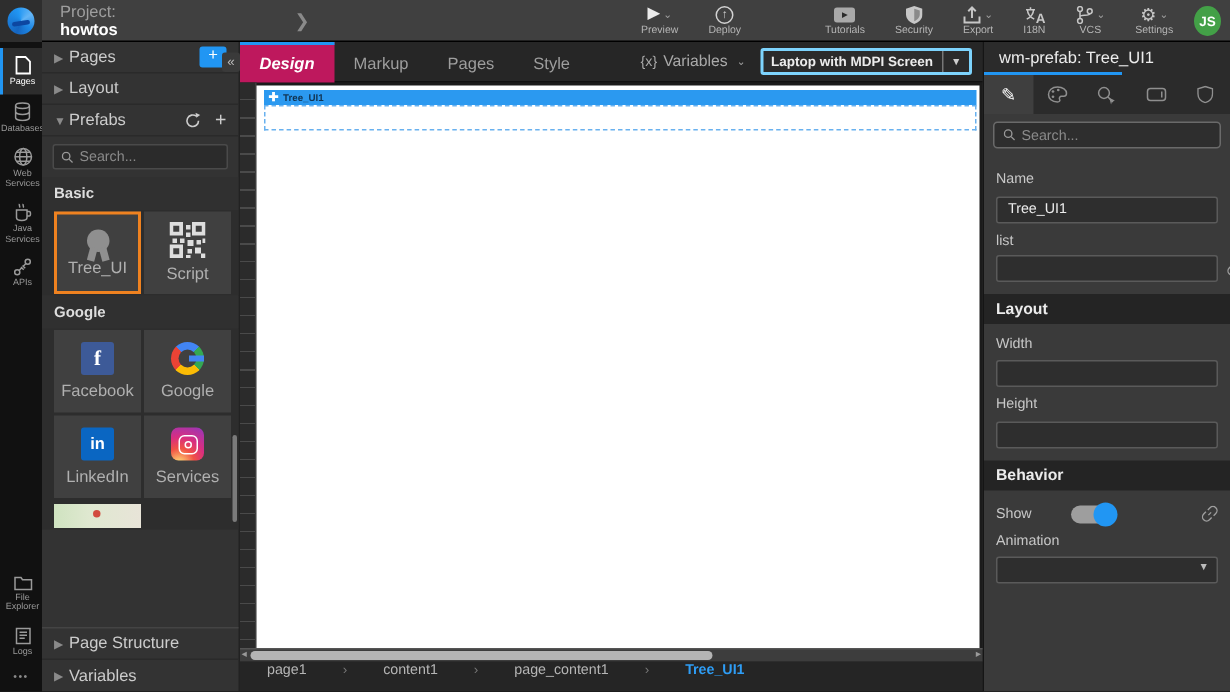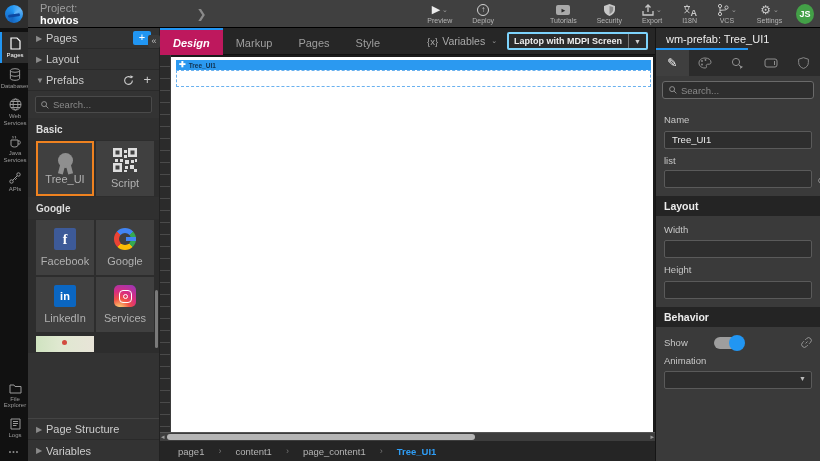--- a/index.html
+++ b/index.html
@@ -99,21 +99,21 @@
     background-image:repeating-linear-gradient(to bottom,transparent 0 11px,#4a4a4a 11px 12px); }
   .page { position:absolute; left:11px; top:2px; right:2px; bottom:0; background:#fff; }
   .widget-bar { position:absolute; left:5px; right:2px; top:3px; height:10px; background:#2b99f0; display:flex; align-items:center; padding:0 3px; gap:3px; cursor:move; }
   .widget-bar .wplus { color:#fff; font-size:8px; font-weight:bold; line-height:8px; }
   .widget-bar .wlbl { color:#11324f; font-size:6.5px; font-weight:bold; }
   .widget-sel { position:absolute; left:5px; right:2px; top:13px; height:17px; border:1px dashed #69b1ef; }
 
   .hscroll { height:9px; flex:none; background:#3d3d3d; border-top:1px solid #555; position:relative; }
   .hthumb { position:absolute; left:7px; top:1px; width:308px; height:6px; background:#b5b5b5; border-radius:3px; cursor:grab; }
   .harrow { position:absolute; top:0; color:#999; font-size:7px; line-height:8px; }
-  .crumbbar { height:20px; flex:none; background:#252525; display:flex; align-items:center; padding-left:18px; gap:14px; }
+  .crumbbar { height:20px; flex:none; background:#252525; display:flex; padding-left:18px; gap:24px; }
   .crumb { font-size:9.5px; color:#b5b5b5; cursor:pointer; }
   .crumb-sep { font-size:9px; color:#777; }
   .crumb.current { color:#2e9df5; font-weight:bold; }
 
   
   .inspector { width:165px; flex:none; background:#3a3a3a; display:flex; flex-direction:column; border-left:1px solid #151515; }
   .ins-head { height:22px; flex:none; background:#2b2b2b; color:#ececec; font-size:11px; display:flex; align-items:center; padding-left:10px; position:relative; }
   .ins-head::after { content:""; position:absolute; left:0; bottom:0; width:92px; height:2px; background:#2196f3; }
   .ins-tabs { height:26px; flex:none; background:#2b2b2b; display:flex; }
   .ins-tab { flex:1; display:flex; align-items:center; justify-content:center; cursor:pointer; color:#8f8f8f; }

